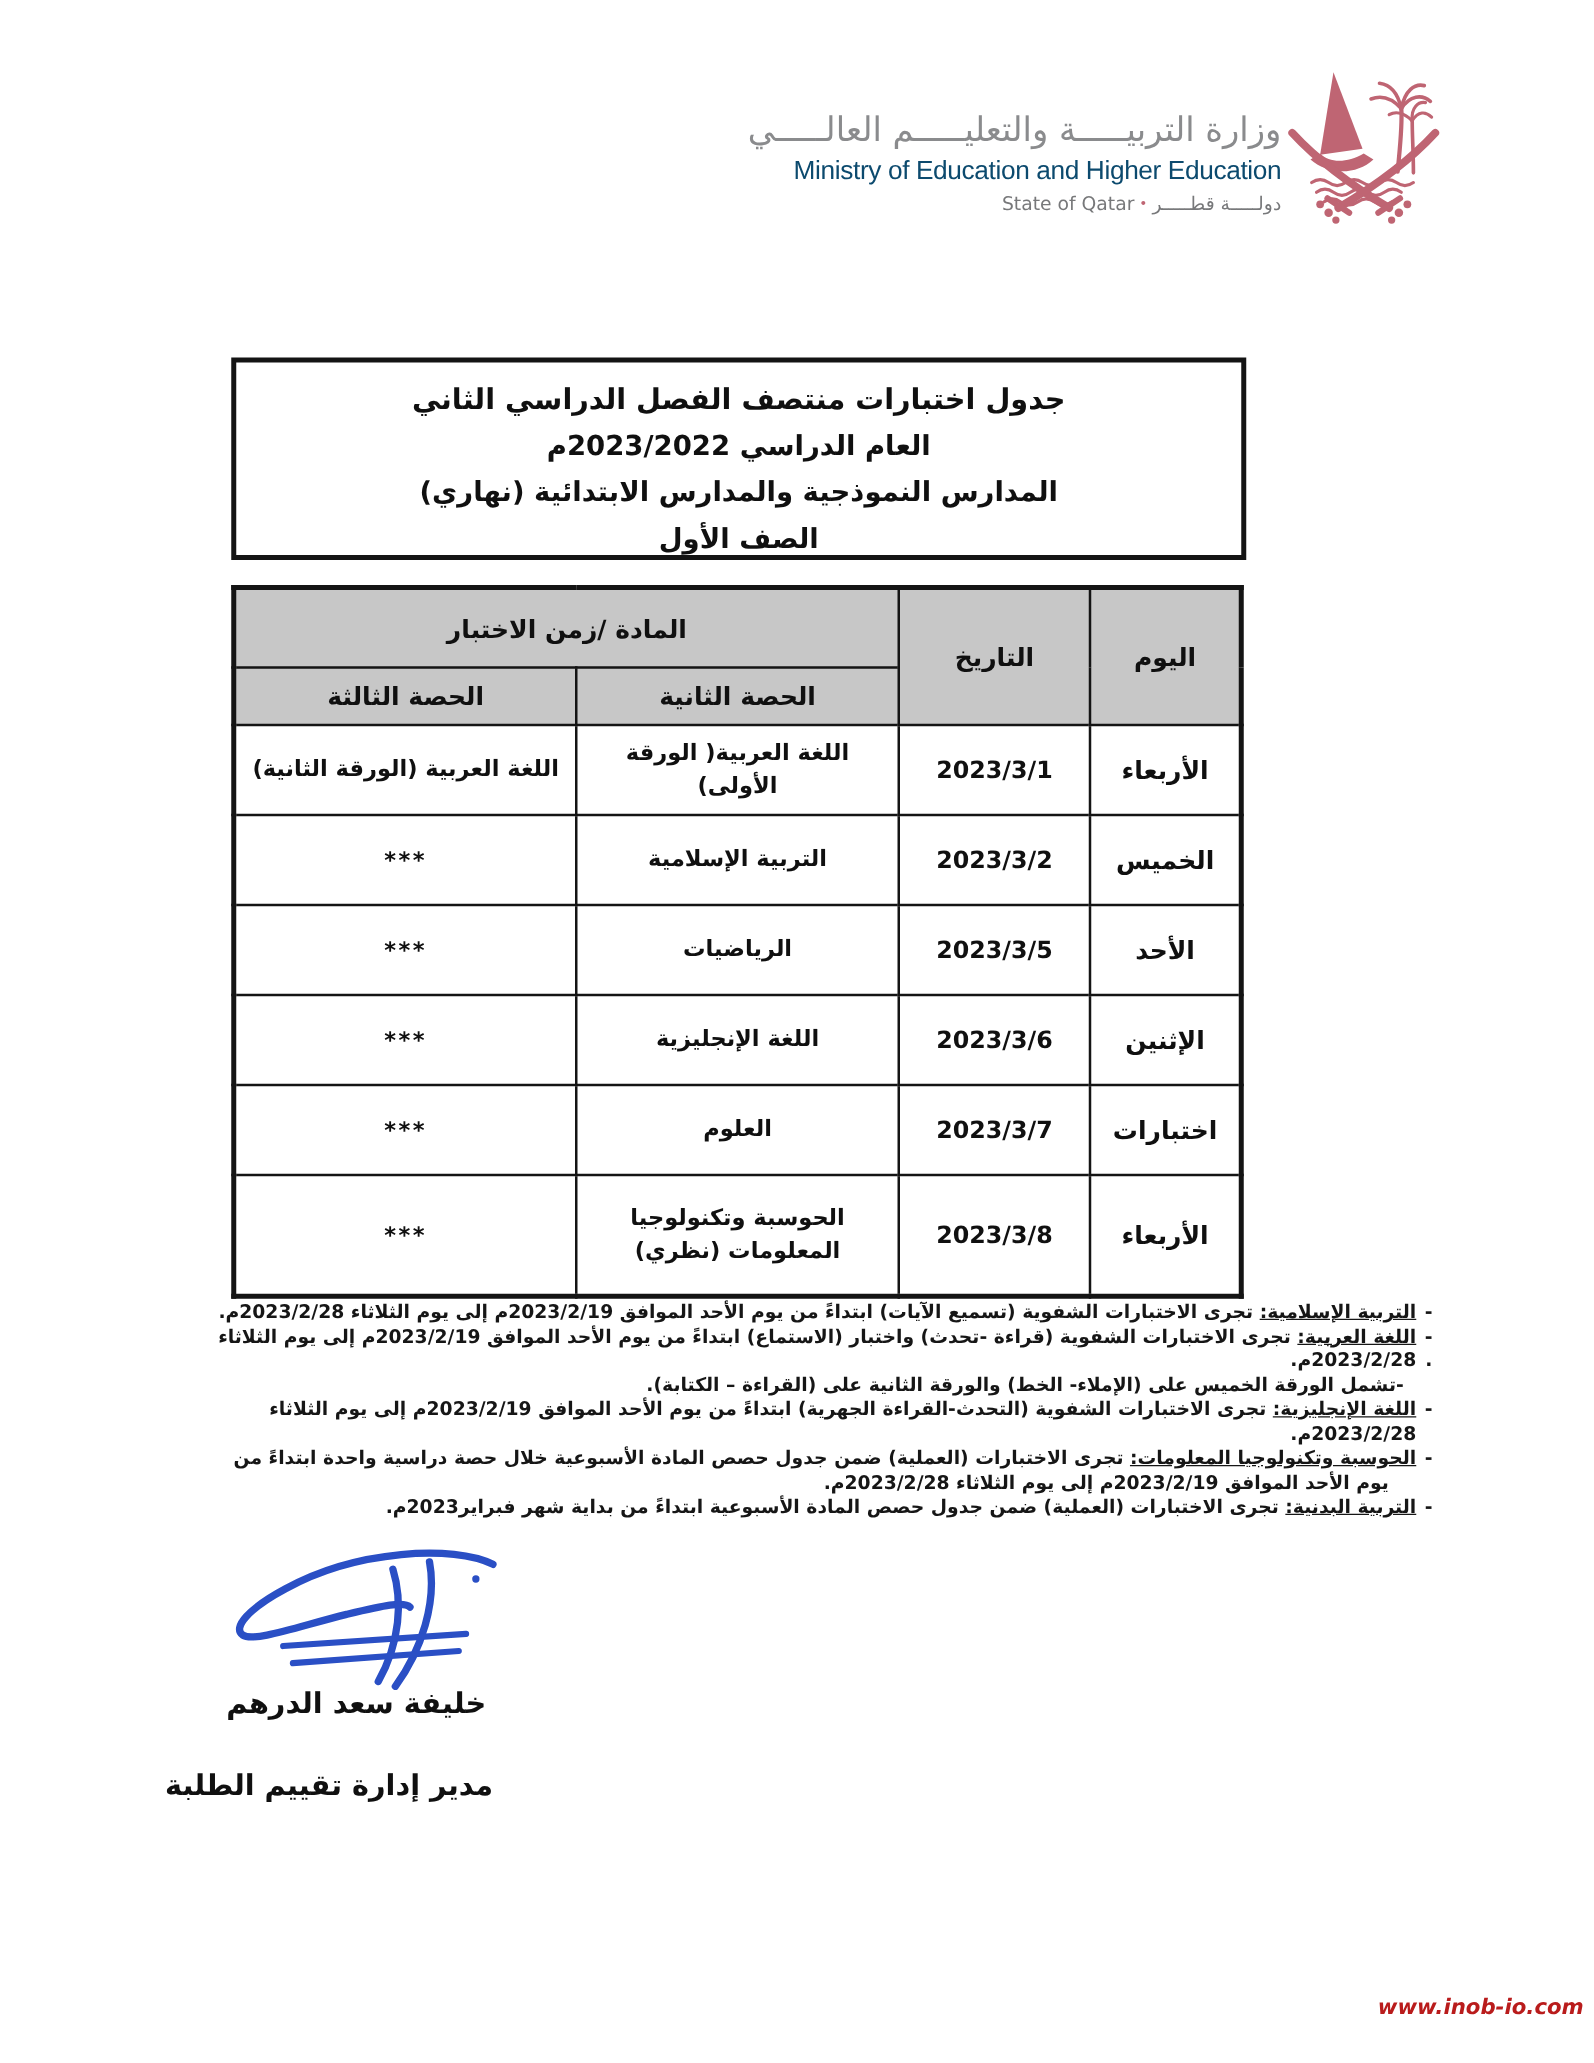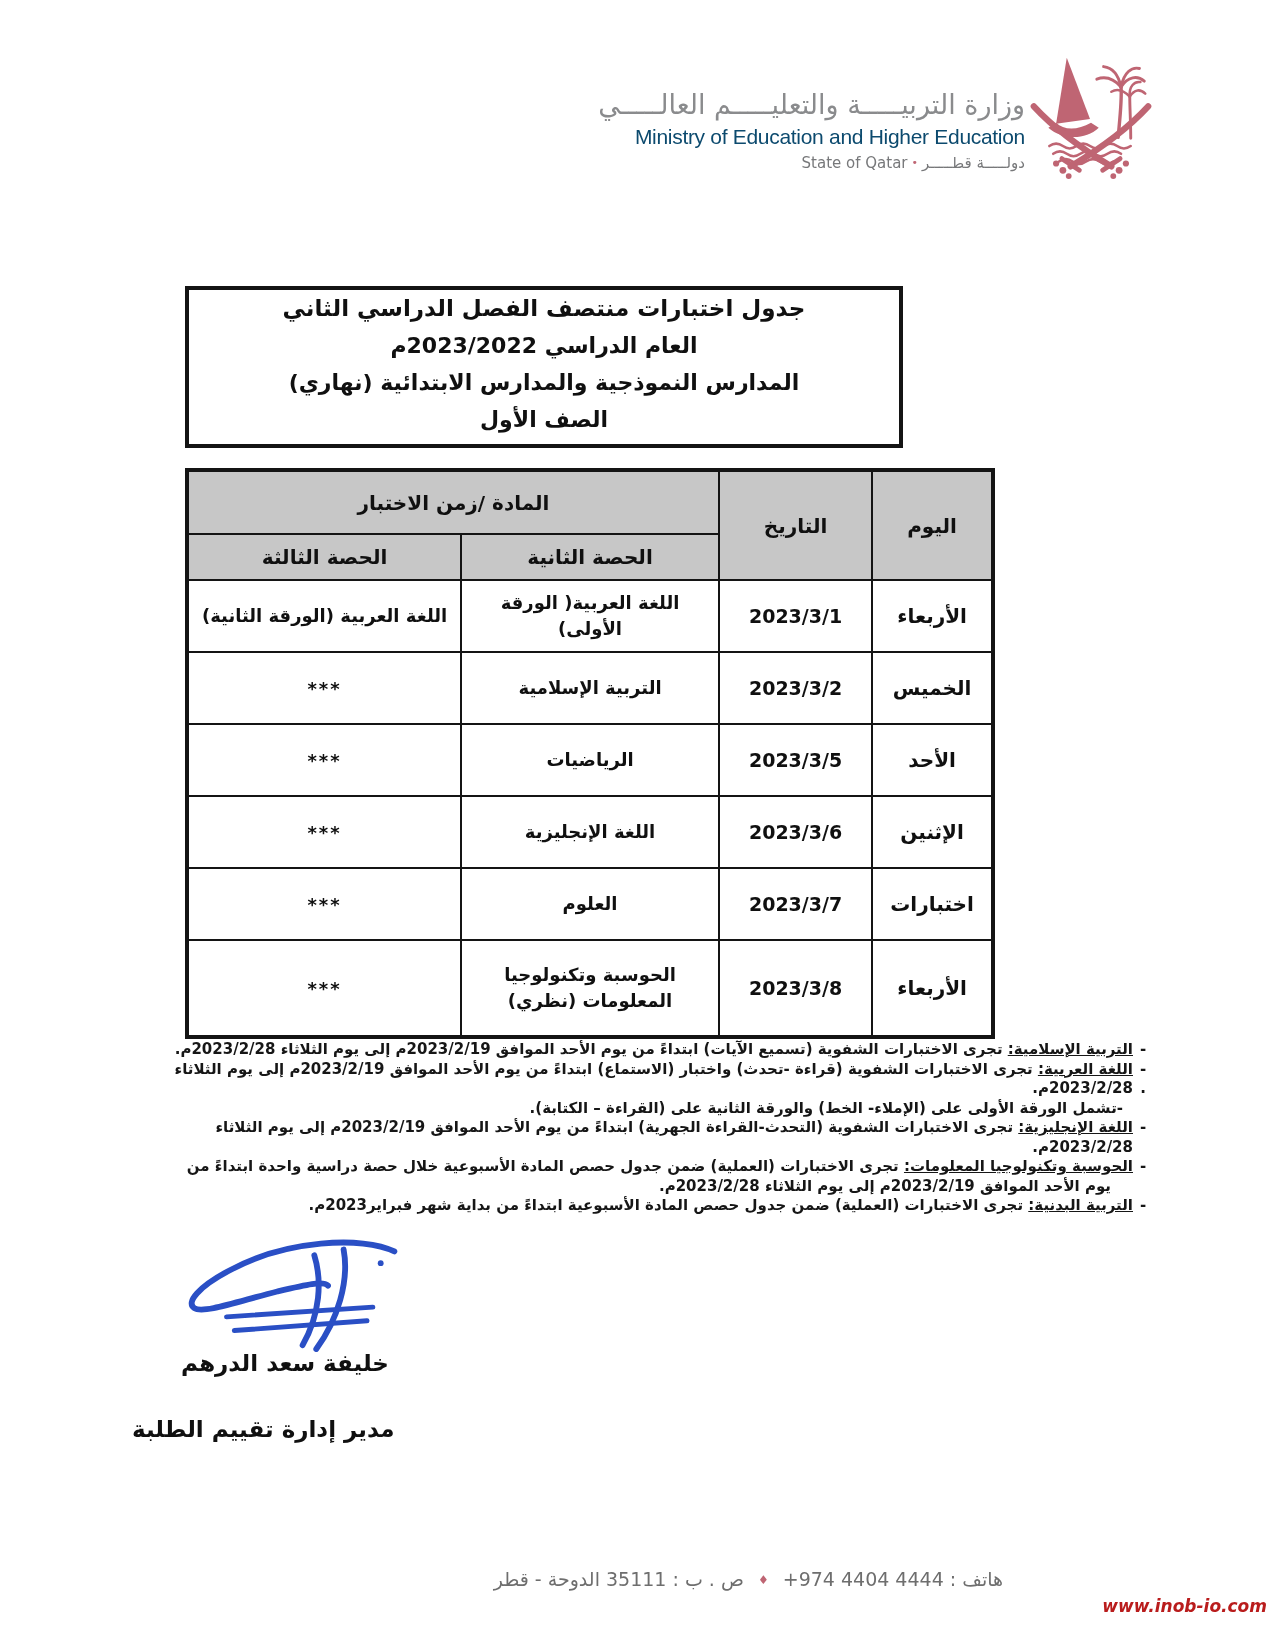--- a/index.html
+++ b/index.html
@@ -18,22 +18,23 @@
   }
   
   .logo-emblem{position:absolute;left:1028px;top:46px;width:126px;height:140px;color:var(--accent);}
   .logo-text{position:absolute;left:520px;top:88px;width:505px;text-align:right;}
   .ministry-ar{font-size:27px;color:#8a8b8d;font-weight:400;letter-spacing:0;line-height:34px;}
   .ministry-en{font-size:21px;color:#0c4a6e;letter-spacing:-0.3px;line-height:30px;font-family:"Liberation Sans",sans-serif;}
   .state-line{font-size:15px;color:#77787a;line-height:22px;direction:rtl;}
   .state-line .dot{color:var(--accent);font-size:11px;vertical-align:2px;padding:0 4px;}
   
   .title-box{
-    position:absolute;left:185px;top:286px;width:718px;height:162px;
+    position:absolute;left:185px;top:286px;width:812px;height:162px;
     border:4px solid var(--line);direction:rtl;text-align:center;
+    padding-top:12px;
   }
   .title-box div{font-weight:bold;font-size:22px;line-height:37px;}
   .title-box .t1{font-size:23px;}
   
   .sched-wrap{position:absolute;left:185px;top:468px;width:810px;}
   table.sched{width:810px;border-collapse:collapse;table-layout:fixed;direction:rtl;border:4px solid var(--line);}
   table.sched th,table.sched td{border:2.5px solid var(--line);text-align:center;vertical-align:middle;padding:2px 4px;}
   table.sched th{background:var(--hdr-gray);font-weight:bold;font-size:20px;}
   tr.hr1{height:64px;}
   tr.hr2{height:46px;}
@@ -181,21 +182,21 @@
   </div>
   <div class="note-line">
     <span class="mk">-</span>
     <span><span class="lead">اللغة العربية:</span><span> تجرى الاختبارات الشفوية (قراءة -تحدث) واختبار (الاستماع) ابتداءً من يوم الأحد الموافق 2023/2/19م إلى يوم الثلاثاء</span></span>
   </div>
   <div class="note-line">
     <span class="mk">.</span>
     <span>2023/2/28م.</span>
   </div>
   <div class="note-line ind1">
-    <span>-تشمل الورقة الأولى على (الإملاء- الخط) والورقة الثانية على (القراءة – الكتابة).</span>
+    <span>-تشمل الورقة الخميس على (الإملاء- الخط) والورقة الثانية على (القراءة – الكتابة).</span>
   </div>
   <div class="note-line">
     <span class="mk">-</span>
     <span><span class="lead">اللغة الإنجليزية:</span><span> تجرى الاختبارات الشفوية (التحدث-القراءة الجهرية) ابتداءً من يوم الأحد الموافق 2023/2/19م إلى يوم الثلاثاء 2023/2/28م.</span></span>
   </div>
   <div class="note-line">
     <span class="mk">-</span>
     <span><span class="lead">الحوسبة وتكنولوجيا المعلومات:</span><span> تجرى الاختبارات (العملية) ضمن جدول حصص المادة الأسبوعية خلال حصة دراسية واحدة ابتداءً من</span></span>
   </div>
   <div class="note-line ind2">
@@ -214,22 +215,15 @@
     <path d="M178,20 C184,52 172,92 150,122" stroke-width="6"></path>
     <path d="M58,89 L208,79" stroke-width="5"></path>
     <path d="M66,103 L202,93" stroke-width="5"></path>
     <circle cx="216" cy="34" r="3" fill="currentColor" stroke="none"></circle>
   </g>
 </svg>
 <div class="sig-name">خليفة سعد الدرهم</div>
 <div class="sig-title">مدير إدارة تقييم الطلبة</div>
 
 <div class="footer">
-  <div class="l1">
-    <span>هاتف :</span>
-    <span class="phone-ltr">+974 4404 4444</span>
-    <span class="dia">♦</span>
-    <span>ص . ب : 35111</span>
-    <span>الدوحة - قطر</span>
-  </div>
 </div>
 
 <div class="watermark">www.inob-io.com</div>
 
 </body></html>

